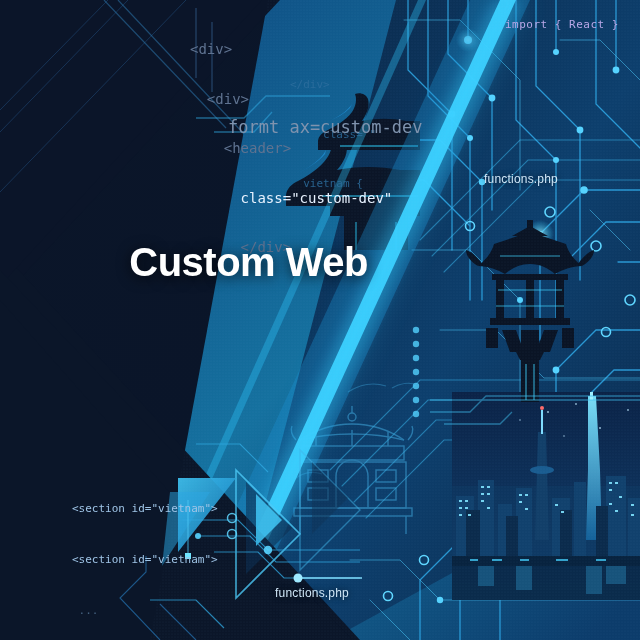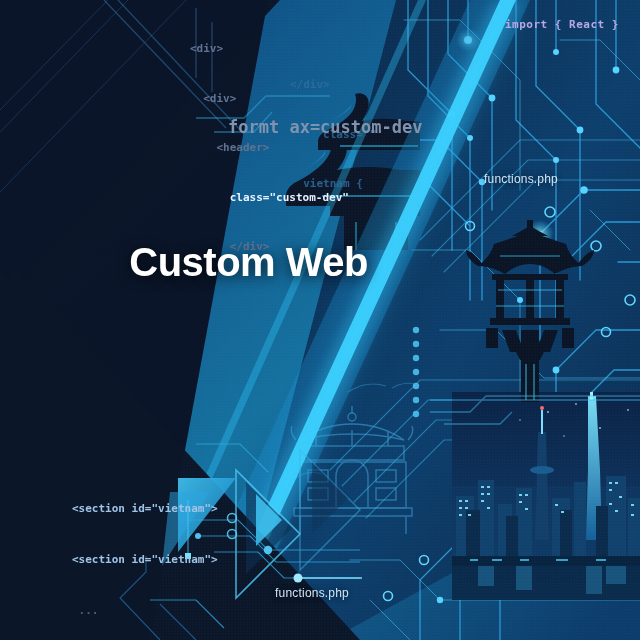--- a/index.html
+++ b/index.html
@@ -24,23 +24,23 @@
   #headline .l3{
     display:block;font-size:38px;line-height:1.18;font-weight:300;
     color:#f2f7ff;letter-spacing:-0.3px;
     text-shadow:0 2px 14px rgba(0,0,0,.75);
   }
 
   
   .code{
     position:absolute;z-index:30;
     font-family:"DejaVu Sans Mono","Liberation Mono",monospace;
-    white-space:pre;pointer-events:none;font-weight:bold;
+    white-space:pre;pointer-events:none;
   }
-  #code-top{left:190px;top:8px;font-size:11px;line-height:16.5px;color:#5f7391;}
+  #code-top{left:190px;top:8px;font-size:14px;line-height:16.5px;color:#5f7391;}
   #code-top .hl{color:#e8f2ff;}
   #code-top2{left:290px;top:44px;font-size:11px;line-height:16.5px;color:#2d6e9e;opacity:.85;}
   #code-top3{left:228px;top:86px;font-size:17px;line-height:16.5px;color:#7f93ae;}
   #code-react{left:505px;top:18px;font-size:11px;color:#b9a8e8;letter-spacing:.5px;}
   #code-bottom{left:72px;top:466px;font-size:11px;line-height:17px;color:#9fc4e6;}
   #code-bottom .faint{color:#44617f;}
 
   .chiplabel{
     position:absolute;z-index:31;
     font-family:"Liberation Sans",sans-serif;font-size:12px;

